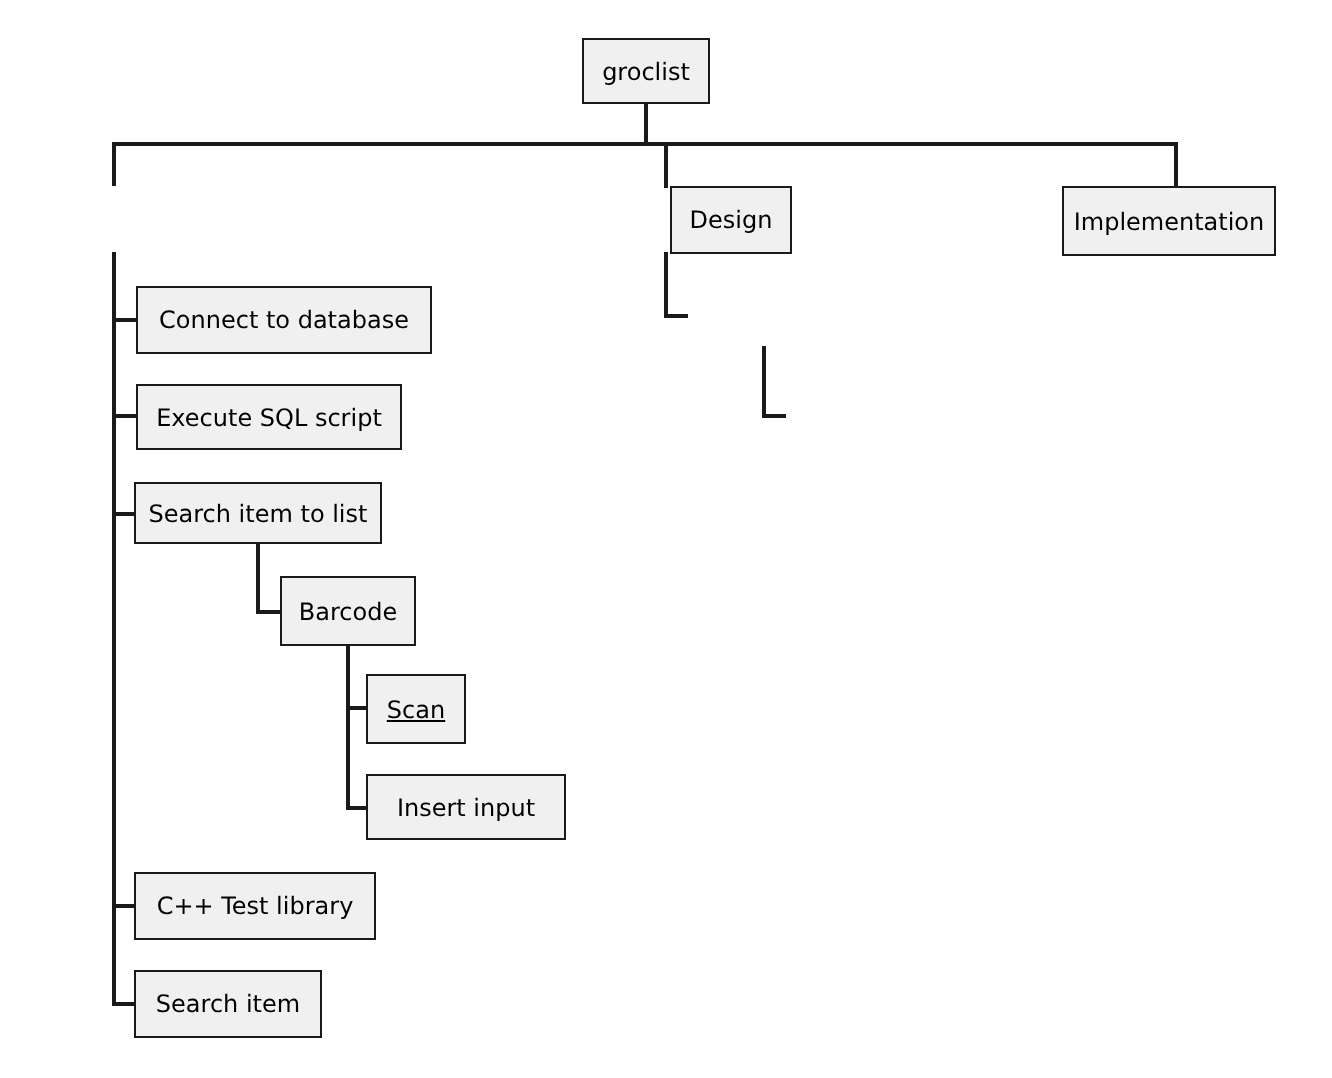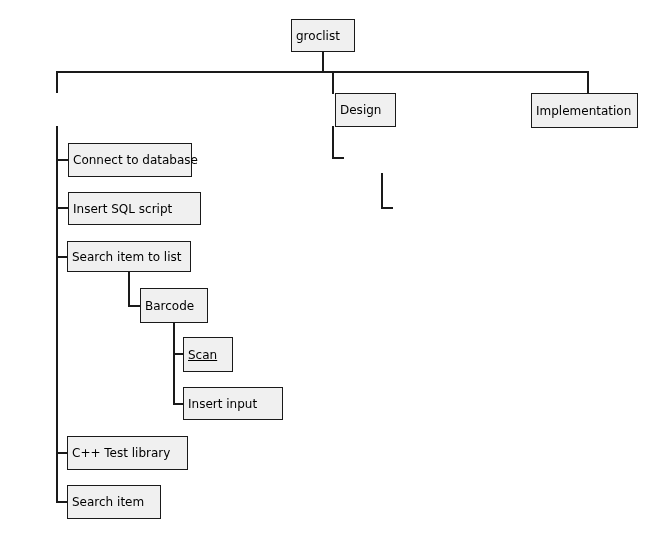--- a/index.html
+++ b/index.html
@@ -15,21 +15,21 @@
     background: var(--bg, #ffffff);
     overflow: hidden;
   }
   .node {
     position: absolute;
     box-sizing: border-box;
     border: 1.5px solid var(--border, #1a1a1a);
     background: var(--fill, #f0f0f0);
     display: flex;
     align-items: center;
-    justify-content: flex-start;
+    justify-content: center;
     font-size: 12px;
     color: #000000;
     white-space: nowrap;
     padding: 4px 4px;
   }
   .node.highlight {
     background: var(--hl, #32c832);
   }
   .edge {
     position: absolute;
@@ -62,25 +62,25 @@
     <div class="edge" style="left: 381.25px; top: 207.25px; width: 11.5px; height: 1.5px;"></div>
     <div class="node" style="left: 291px; top: 19px; width: 64px; height: 33px;">
       <span>groclist</span>
     </div>
     <div class="node" style="left: 303px; top: 93px; width: 61px; height: 34px; margin-left: 32px;">
       <span>Design</span>
     </div>
     <div class="node" style="left: 531px; top: 93px; width: 107px; height: 35px;">
       <span>Implementation</span>
     </div>
-    <div class="node" style="left: 68px; top: 143px; width: 124px; height: 34px;">
+    <div class="node" style="left: 68px; top: 143px; width: 148px; height: 34px;">
       <span>Connect to database</span>
     </div>
     <div class="node" style="left: 68px; top: 192px; width: 133px; height: 33px;">
-      <span>Insert SQL script</span>
+      <span>Execute SQL script</span>
     </div>
     <div class="node" style="left: 67px; top: 241px; width: 124px; height: 31px;">
       <span>Search item to list</span>
     </div>
     <div class="node" style="left: 140px; top: 288px; width: 68px; height: 35px;">
       <span>Barcode</span>
     </div>
     <div class="node" style="left: 183px; top: 337px; width: 50px; height: 35px; text-decoration: underline;">
       <span>Scan</span>
     </div>

